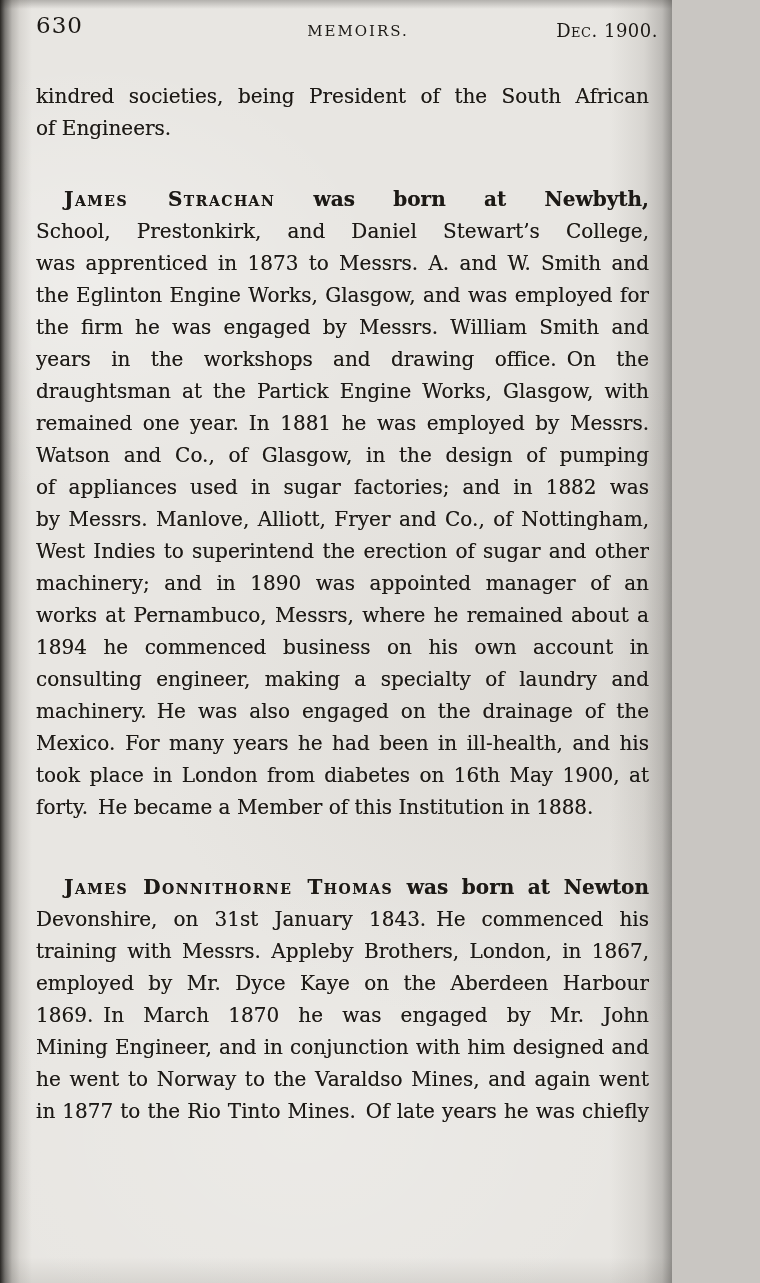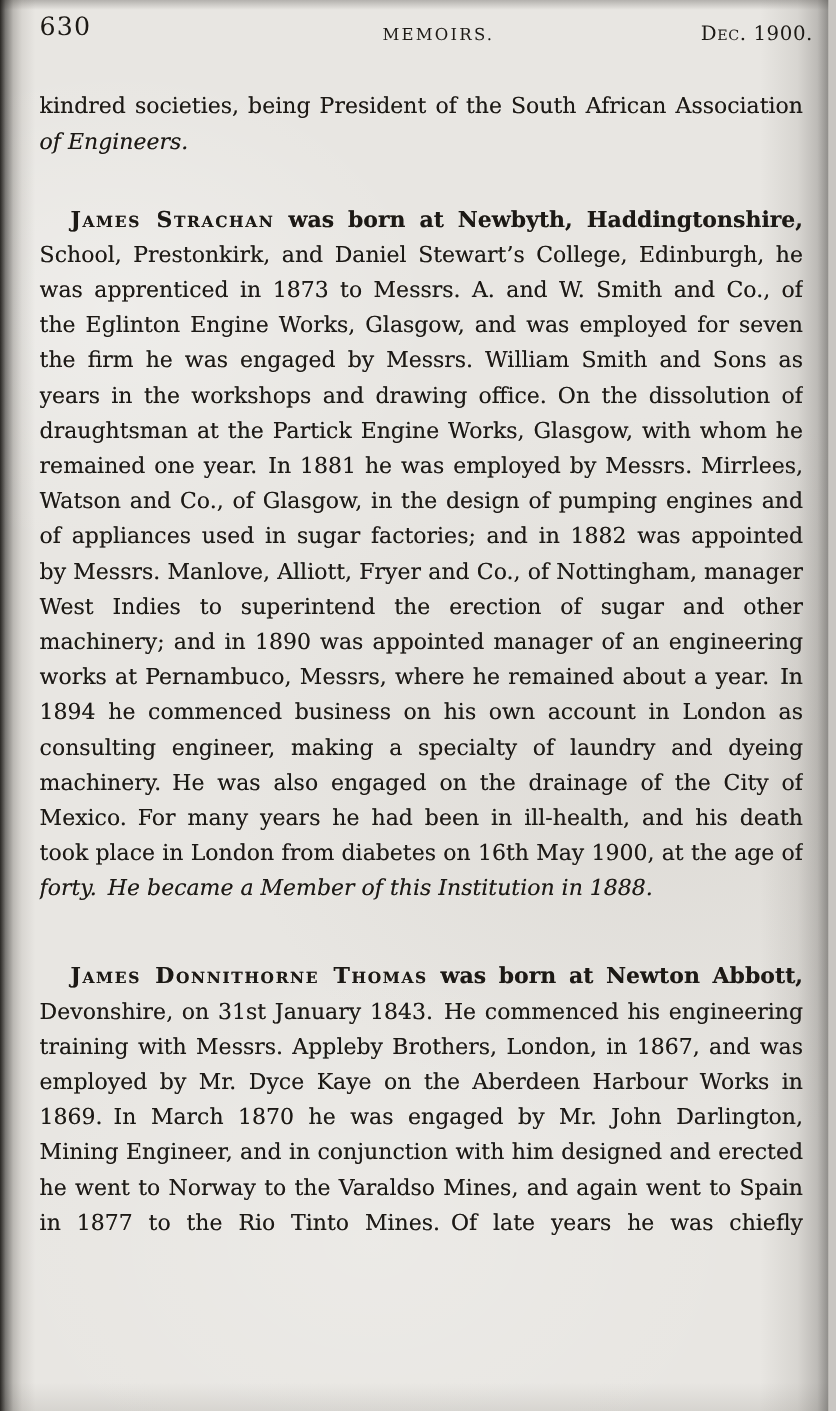--- a/index.html
+++ b/index.html
@@ -2,21 +2,21 @@
 <html><head>
 <meta charset="utf-8">
 <style>
   html, body {
     margin: 0;
     padding: 0;
     background: #c9c6c2;
   }
   .scan-page {
     position: relative;
-    width: 753px;
+    width: 672px;
     height: 1283px;
     overflow: hidden;
     font-family: "DejaVu Serif", "Liberation Serif", serif;
     color: #1c1915;
     background-color: #e8e6e2;
     background-image:
       
       linear-gradient(to right, rgba(25,23,20,0.92) 0px, rgba(30,28,25,0.55) 5px, rgba(80,76,70,0.30) 12px, rgba(120,114,106,0.14) 20px, rgba(0,0,0,0) 32px),
       
       linear-gradient(to left, rgba(72,70,67,0.55) 0px, rgba(108,105,101,0.35) 10px, rgba(140,136,130,0.18) 28px, rgba(0,0,0,0) 62px),
@@ -68,21 +68,21 @@
   .paragraph:nth-of-type(3) { margin-top: 48px; }
   .tline {
     height: 32px;
     line-height: 32px;
     font-size: 20px;
     overflow: hidden;
     text-align: justify;
     text-align-last: justify;
     white-space: pre-wrap;
   }
-  .tline.last { text-align-last: left; font-style: italic; }
+  .tline.last { text-align-last: left; }
   .tline.indent { text-indent: 28px; font-weight: bold; }
   .sc {
     font-variant: small-caps;
     letter-spacing: 1.5px;
   }
 </style>
 </head>
 <body>
 
 <div class="scan-page">

